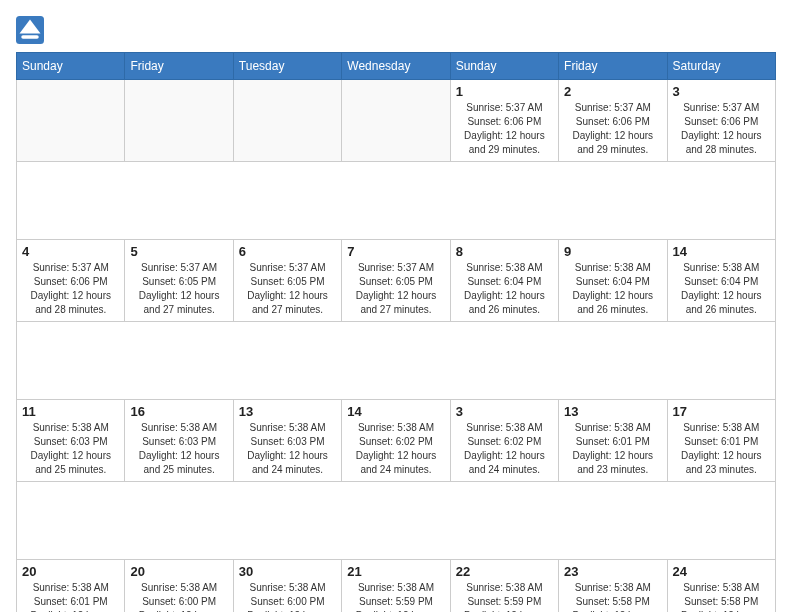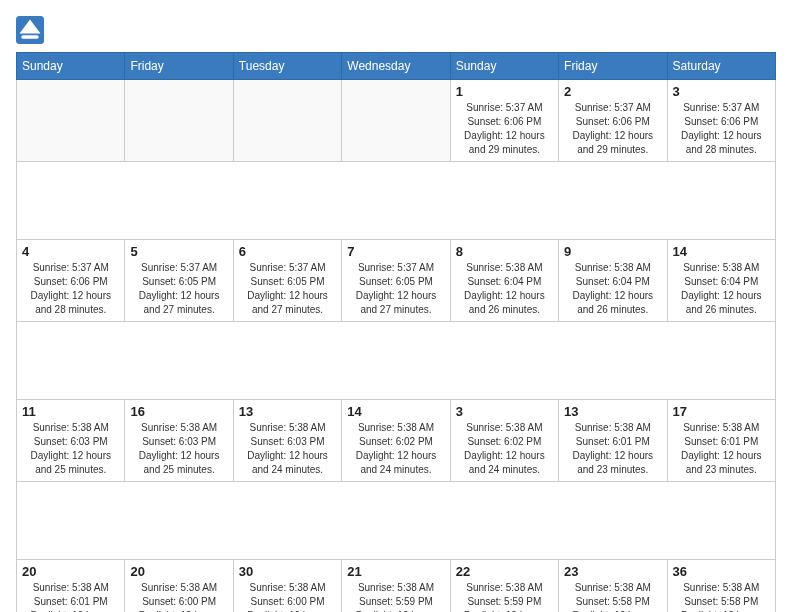--- a/index.html
+++ b/index.html
@@ -309,21 +309,21 @@
 and 21 minutes.</div>
         </td>
         <td>
           <span class="day-number">23</span>
           <div class="day-info" style="white-space: pre-line;">Sunrise: 5:38 AM
 Sunset: 5:58 PM
 Daylight: 12 hours
 and 20 minutes.</div>
         </td>
         <td>
-          <span class="day-number">36</span>
+          <span class="day-number">24</span>
           <div class="day-info" style="white-space: pre-line;">Sunrise: 5:38 AM
 Sunset: 5:58 PM
 Daylight: 12 hours
 and 20 minutes.</div>
         </td>
       </tr>
     </tbody>
 </table>
 
 </body></html>

